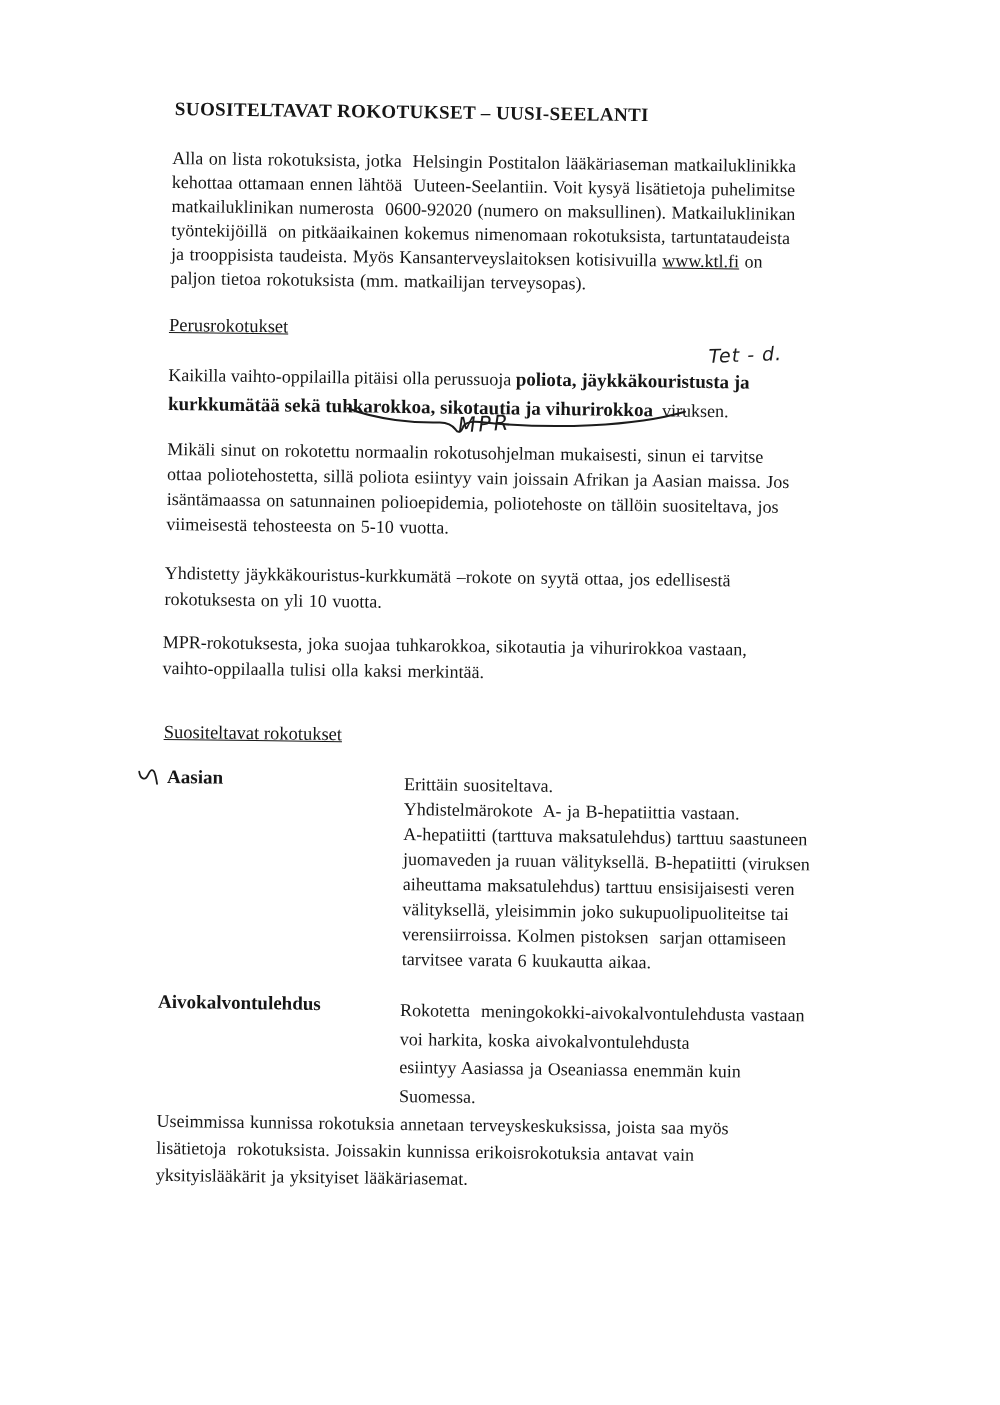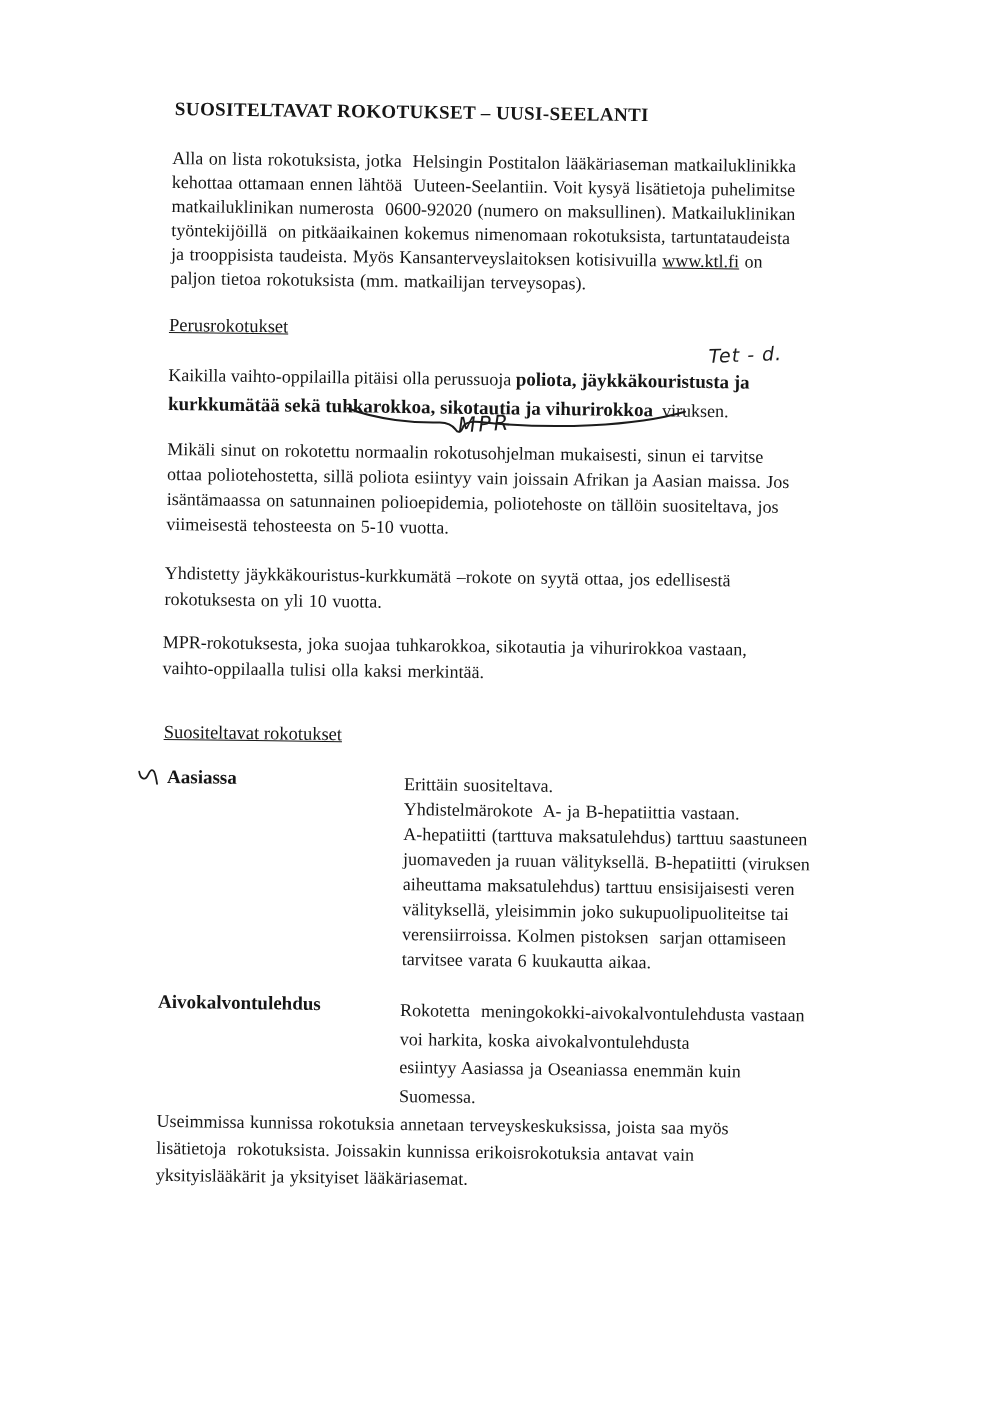--- a/index.html
+++ b/index.html
@@ -89,21 +89,21 @@
     <div class="blk body-text lh26" style="left:170px;top:629px;">
       <span class="line">MPR-rokotuksesta, joka suojaa tuhkarokkoa, sikotautia ja vihurirokkoa vastaan,</span>
       <span class="line">vaihto-oppilaalla tulisi olla kaksi merkintää.</span>
     </div>
 
     <div class="blk heading" style="left:172px;top:722px;">Suositeltavat rokotukset</div>
 
     <svg class="blk" style="left:146px;top:764px;" width="28" height="26" viewBox="0 0 28 26">
       <path d="M2,8 C3,15 8,18 11,11 C13,6 15,5 17,8 C18,10 19,14 20,20" fill="none" stroke="#1c1c1c" stroke-width="1.8" stroke-linecap="round"></path>
     </svg>
-    <div class="blk vacc-name" style="left:176px;top:766px;">Aasiassa</div>
+    <div class="blk vacc-name" style="left:176px;top:766px;">Aasian</div>
     <div class="blk body-text lh25" style="left:413px;top:769px;">
       <span class="line">Erittäin suositeltava.</span>
       <span class="line">Yhdistelmärokote  A- ja B-hepatiittia vastaan.</span>
       <span class="line">A-hepatiitti (tarttuva maksatulehdus) tarttuu saastuneen</span>
       <span class="line">juomaveden ja ruuan välityksellä. B-hepatiitti (viruksen</span>
       <span class="line">aiheuttama maksatulehdus) tarttuu ensisijaisesti veren</span>
       <span class="line">välityksellä, yleisimmin joko sukupuolipuoliteitse tai</span>
       <span class="line">verensiirroissa. Kolmen pistoksen  sarjan ottamiseen</span>
       <span class="line">tarvitsee varata 6 kuukautta aikaa.</span>
     </div>

